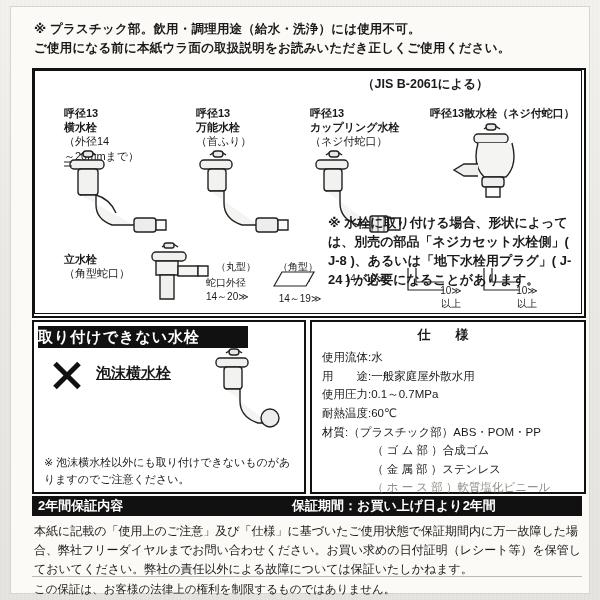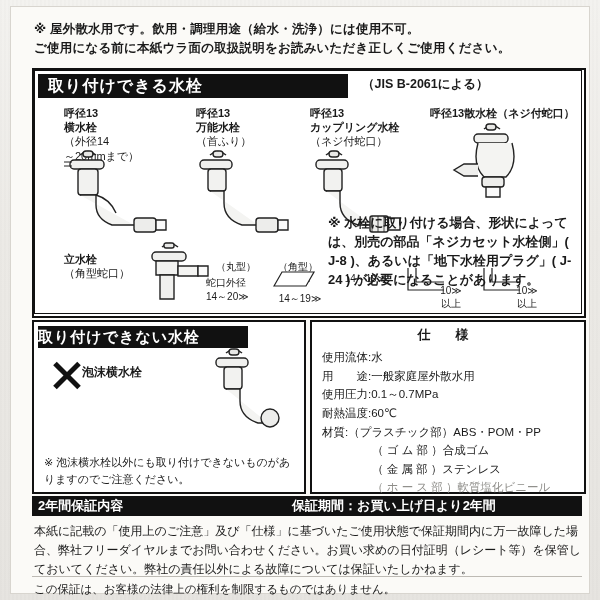--- a/index.html
+++ b/index.html
@@ -67,21 +67,21 @@
     display:flex;align-items:center;letter-spacing:1px;
   }
   .bigx{
     position:absolute;left:40px;top:352px;width:34px;height:34px;
   }
   .bigx:before,.bigx:after{
     content:"";position:absolute;left:0;top:15px;width:34px;height:5px;background:#111;
   }
   .bigx:before{transform:rotate(45deg);}
   .bigx:after{transform:rotate(-45deg);}
-  .x-label{position:absolute;left:72px;top:358px;font-size:12px;font-weight:bold;}
+  .x-label{position:absolute;left:86px;top:358px;font-size:15px;font-weight:bold;text-decoration:underline;}
   .note2{
     position:absolute;left:34px;top:448px;width:250px;font-size:11px;line-height:1.5;
   }
   
   .box3{
     position:absolute;left:300px;top:314px;width:272px;height:170px;
     border:2px solid #111;background:#fff;
   }
   .spec-title{
     position:absolute;left:300px;top:320px;width:272px;text-align:center;
@@ -112,27 +112,26 @@
   .hr{position:absolute;left:22px;top:570px;width:550px;height:1px;background:#bdbab4;}
   svg{display:block;}
 </style>
 </head>
 <body>
 
 <div class="page">
   <div class="sheet">
 
     <div class="notice">
-      <span class="ln">※ 屋外散水用です。飲用・調理用途（給水・洗浄）には使用不可。</span>
+      <span class="ln">※ プラスチック部。飲用・調理用途（給水・洗浄）には使用不可。</span>
       <span class="ln">ご使用になる前に本紙ウラ面の取扱説明をお読みいただき正しくご使用ください。</span>
     </div>
 
     <div class="boxout"></div>
     <div class="boxout inner"></div>
-    <div class="hdrbar">取り付けできる水栓</div>
     <div class="hdrnote">（JIS B-2061による）</div>
 
     <div class="flabel" style="left:54px;top:100px;">呼径13</div>
     <div class="flabel" style="left:54px;top:114px;">横水栓</div>
     <div class="flabel fsub" style="left:54px;top:128px;white-space:pre;">（外径14
 ～20mmまで）</div>
 
     <div class="flabel" style="left:186px;top:100px;">呼径13</div>
     <div class="flabel" style="left:186px;top:114px;">万能水栓</div>
     <div class="flabel fsub" style="left:186px;top:128px;">（首ふり）</div>

